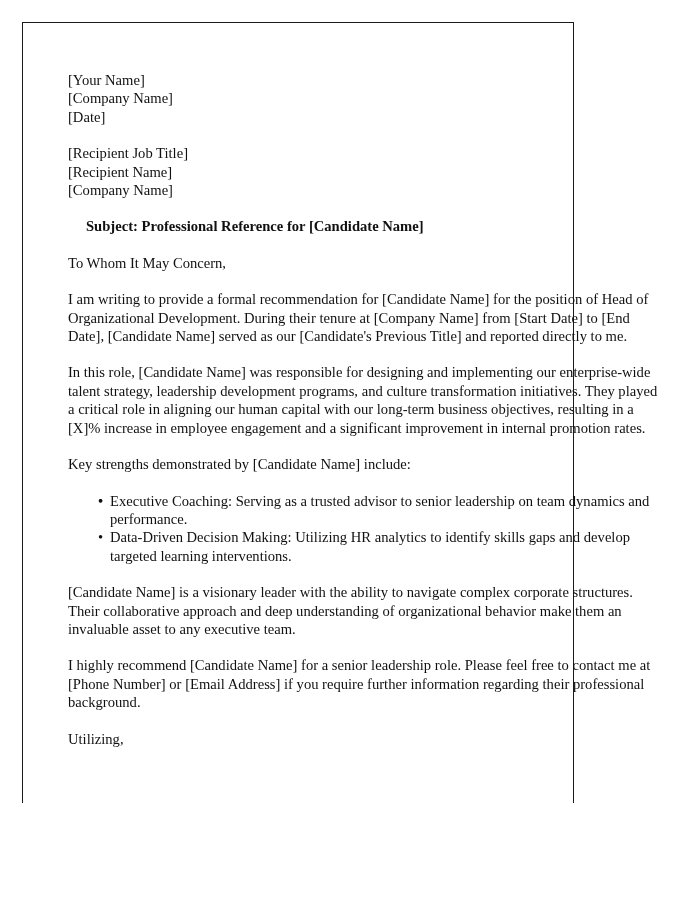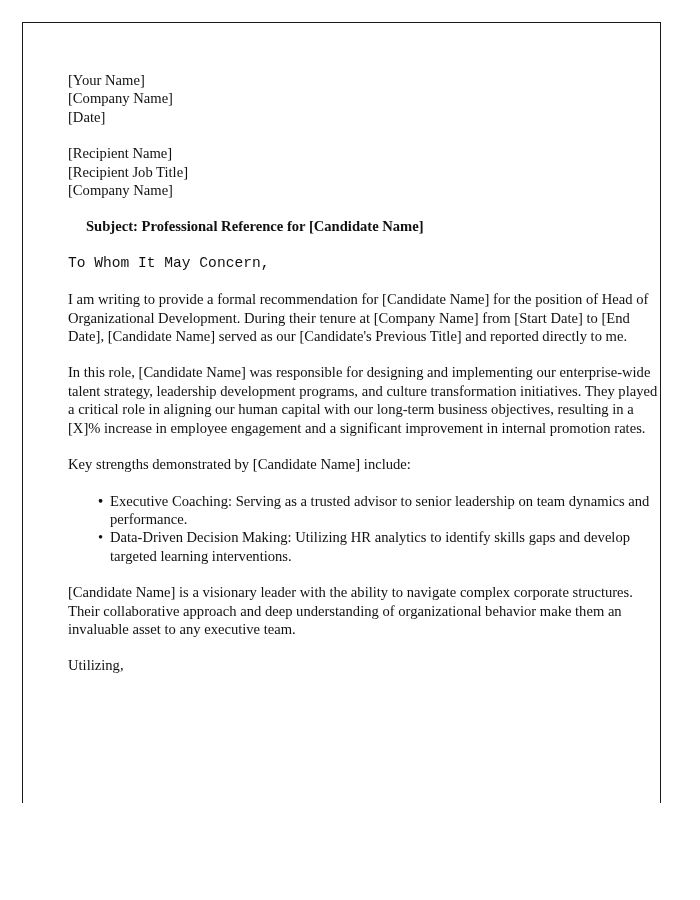--- a/index.html
+++ b/index.html
@@ -13,21 +13,21 @@
     position: relative;
     overflow: hidden;
     font-family: "Liberation Serif", "DejaVu Serif", serif;
   }
 
   
   .page-frame {
     position: absolute;
     left: 22px;
     top: 22px;
-    width: 639px;
+    width: 552px;
     height: 781px;
     box-sizing: border-box;
     border-top: 1.5px solid #1a1a1a;
     border-left: 1.5px solid #1a1a1a;
     border-right: 1.5px solid #1a1a1a;
     border-bottom: none;
     background: #ffffff;
   }
 
   .page-body {
@@ -47,21 +47,20 @@
     white-space: nowrap;
   }
 
   .subject-line {
     font-weight: bold;
     margin: 0 0 18px 18px;
   }
 
   .salutation {
     margin: 0 0 18px 0;
-    font-family: Liberation Mono, monospace;
   }
 
   .para {
     margin: 16px 0 18px 0;
     text-align: left;
   }
 
   .bullet-list {
     list-style: none;
     margin: 0 0 18px 0;
@@ -90,22 +89,22 @@
 <div class="page-frame">
   <div class="page-body">
 
     <div class="addr-block">
       <div class="addr-line">[Your Name]</div>
       <div class="addr-line">[Company Name]</div>
       <div class="addr-line">[Date]</div>
     </div>
 
     <div class="addr-block">
+      <div class="addr-line">[Recipient Job Title]</div>
       <div class="addr-line">[Recipient Name]</div>
-      <div class="addr-line">[Recipient Job Title]</div>
       <div class="addr-line">[Company Name]</div>
     </div>
 
     <div class="subject-line">Subject: Professional Reference for [Candidate Name]</div>
 
     <div class="salutation">To Whom It May Concern,</div>
 
     <div class="para">I am writing to provide a formal recommendation for [Candidate Name] for the position of Head of Organizational Development. During their tenure at [Company Name] from [Start Date] to [End Date], [Candidate Name] served as our [Candidate's Previous Title] and reported directly to me.</div>
 
     <div class="para">In this role, [Candidate Name] was responsible for designing and implementing our enterprise-wide talent strategy, leadership development programs, and culture transformation initiatives. They played a critical role in aligning our human capital with our long-term business objectives, resulting in a [X]% increase in employee engagement and a significant improvement in internal promotion rates.</div>
@@ -121,17 +120,18 @@
         <span>Executive Coaching: Serving as a trusted advisor to senior leadership on team dynamics and performance.</span>
       </li>
       <li>
         <span class="bullet-marker">•</span>
         <span>Data-Driven Decision Making: Utilizing HR analytics to identify skills gaps and develop targeted learning interventions.</span>
       </li>
     </ul>
 
     <div class="para">[Candidate Name] is a visionary leader with the ability to navigate complex corporate structures. Their collaborative approach and deep understanding of organizational behavior make them an invaluable asset to any executive team.</div>
 
+    <div class="para">I highly recommend [Candidate Name] for a senior leadership role. Please feel free to contact me at [Phone Number] or [Email Address] if you require further information regarding their professional background.</div>
 
     <div class="closing">Utilizing,</div>
 
   </div>
 </div>
 
 </body></html>

